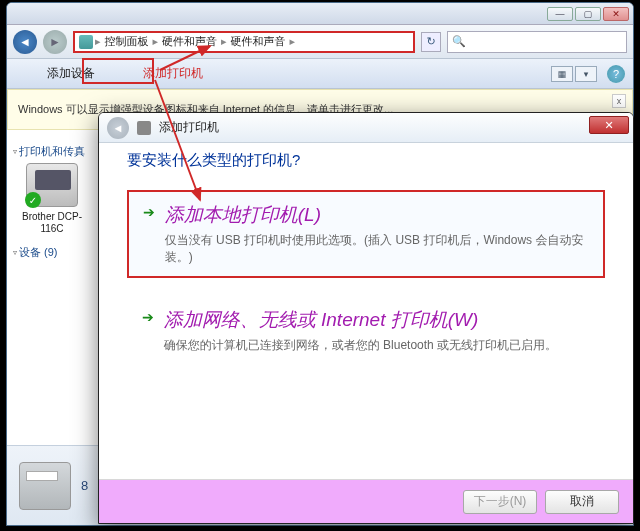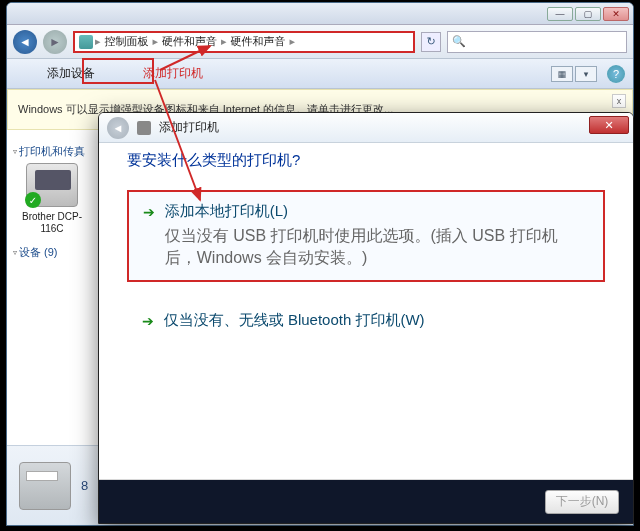--- a/index.html
+++ b/index.html
@@ -60,23 +60,23 @@
 .dlg-back { width: 22px; height: 22px; border-radius: 50%; background: radial-gradient(#c8d0d8,#a8b2bc); color: #fff; display: flex; align-items: center; justify-content: center; font-size: 11px; }
 .dlg-ico { width: 14px; height: 14px; background: #888; border-radius: 2px; }
 .dlg-title-text { font-size: 12px; color: #222; }
 .dlg-close { position: absolute; right: 4px; top: 3px; width: 40px; height: 18px; background: linear-gradient(#e07a7a,#c03030); border: 1px solid #902020; border-radius: 2px; color: #fff; display: flex; align-items: center; justify-content: center; font-size: 11px; cursor: pointer; }
 .dlg-body { padding: 8px 28px; }
 .dlg-heading { font-size: 15px; color: #003399; margin-bottom: 20px; }
 .option { border: 1px solid transparent; padding: 10px 14px; margin-bottom: 18px; display: flex; gap: 10px; cursor: pointer; }
 .option.sel { border: 2px solid #d02828; background: #f8fbff; }
 .opt-arrow { color: #1a8a1a; font-size: 14px; margin-top: 2px; }
 .opt-main { flex: 1; }
-.opt-title { font-size: 15px; color: #0c4a6e; margin-bottom: 4px; }
-.opt-desc { font-size: 16px; color: #666; line-height: 1.4; }
-.dlg-footer { position: absolute; bottom: 0; left: 0; width: 100%; height: 44px; background: #0f172a; border-top: 1px solid #d8d8d8; display: flex; align-items: center; justify-content: flex-end; padding: 0 14px; gap: 8px; }
+.opt-title { font-size: 19px; color: #a21caf; margin-bottom: 4px; font-style: italic; }
+.opt-desc { font-size: 12px; color: #666; line-height: 1.4; }
+.dlg-footer { position: absolute; bottom: 0; left: 0; width: 100%; height: 44px; background: #f0abfc; border-top: 1px solid #d8d8d8; display: flex; align-items: center; justify-content: flex-end; padding: 0 14px; gap: 8px; }
 .dlg-btn { min-width: 74px; height: 24px; border: 1px solid #a8a8a8; background: linear-gradient(#fdfdfd,#e4e4e4); border-radius: 3px; font-size: 12px; color: #333; display: flex; align-items: center; justify-content: center; cursor: pointer; }
 .dlg-btn.disabled { color: #999; }
 
 
 .anno-box { position: absolute; border: 2px solid #d02828; pointer-events: none; }
 .arrow-svg { position: absolute; pointer-events: none; }
 </style>
 </head>
 <body>
 
@@ -163,26 +163,28 @@
       <span class="opt-arrow">➔</span>
       <div class="opt-main">
         <div class="opt-title">添加本地打印机(L)</div>
         <div class="opt-desc">仅当没有 USB 打印机时使用此选项。(插入 USB 打印机后，Windows 会自动安装。)</div>
       </div>
     </div>
 
     <div class="option">
       <span class="opt-arrow">➔</span>
       <div class="opt-main">
-        <div class="opt-title">仅当没有、无线或 Bluetooth 打印机(W)</div>
+        <div class="opt-title">添加网络、无线或 Internet 打印机(W)</div>
+        <div class="opt-desc">确保您的计算机已连接到网络，或者您的 Bluetooth 或无线打印机已启用。</div>
       </div>
     </div>
   </div>
   <div class="dlg-footer">
     <div class="dlg-btn disabled">下一步(N)</div>
+    <div class="dlg-btn">取消</div>
   </div>
 </div>
 
 <svg class="arrow-svg" style="left:0; top:0; width:640px; height:531px;">
   <defs>
     <marker id="ah" markerWidth="8" markerHeight="8" refX="6" refY="3" orient="auto">
       <path d="M0,0 L7,3 L0,6 Z" fill="#d02828"></path>
     </marker>
   </defs>
   <line x1="160" y1="70" x2="210" y2="46" stroke="#d02828" stroke-width="2" marker-end="url(#ah)"></line>

